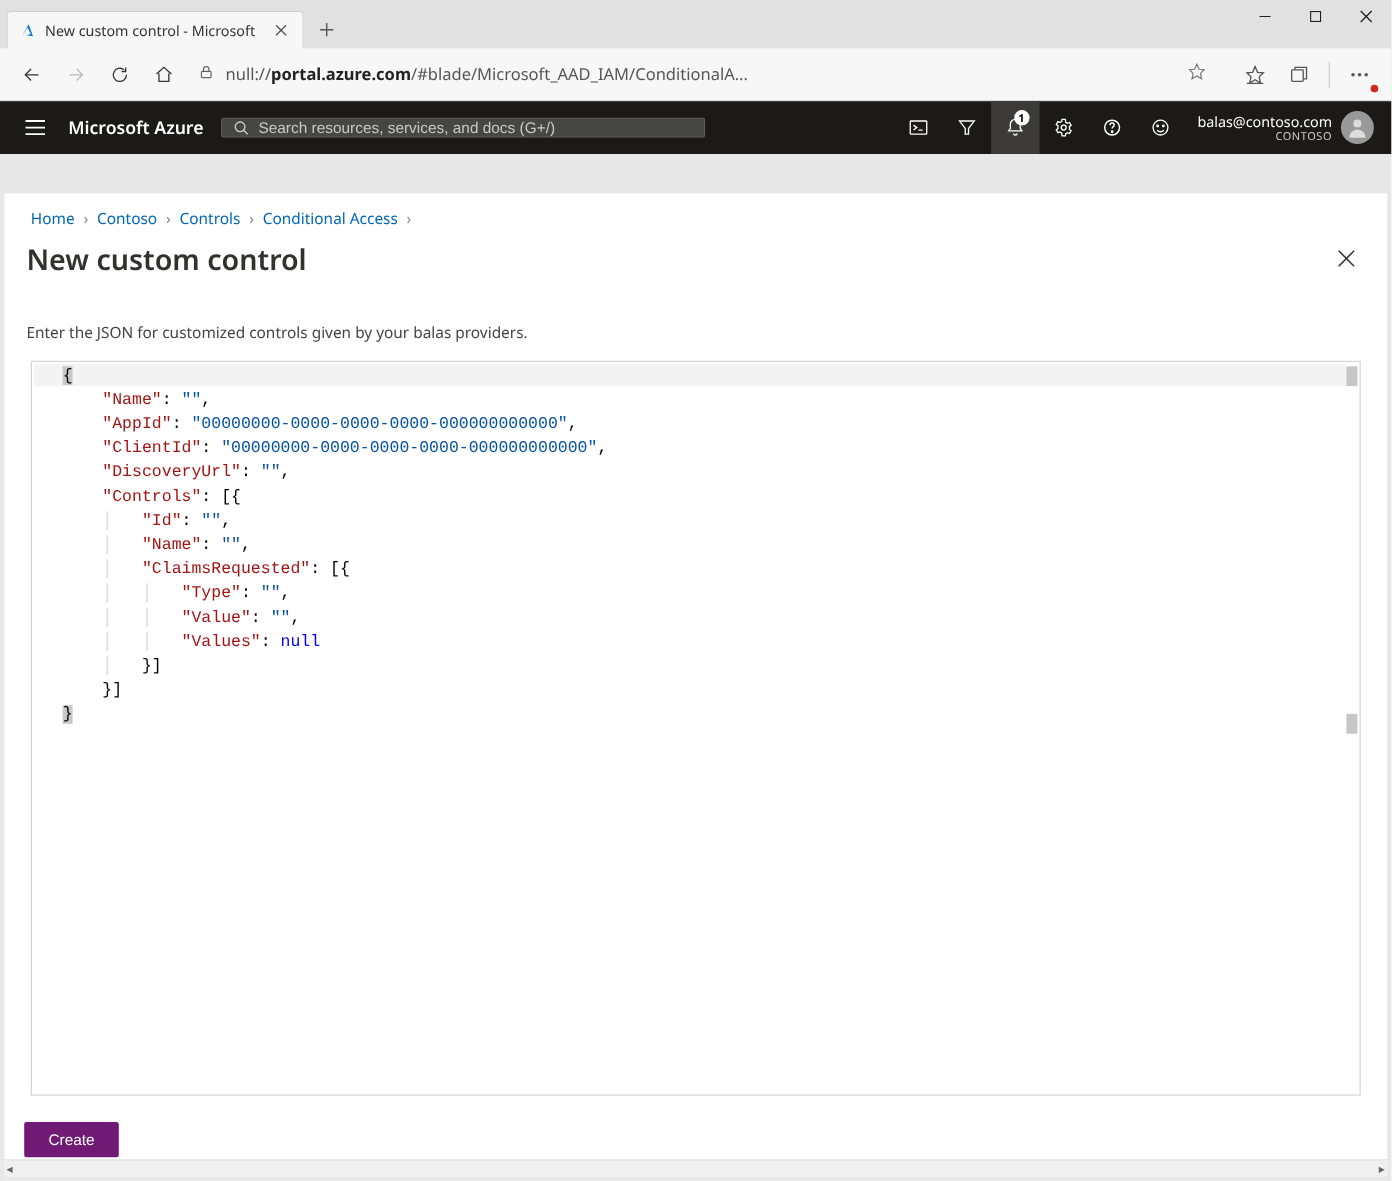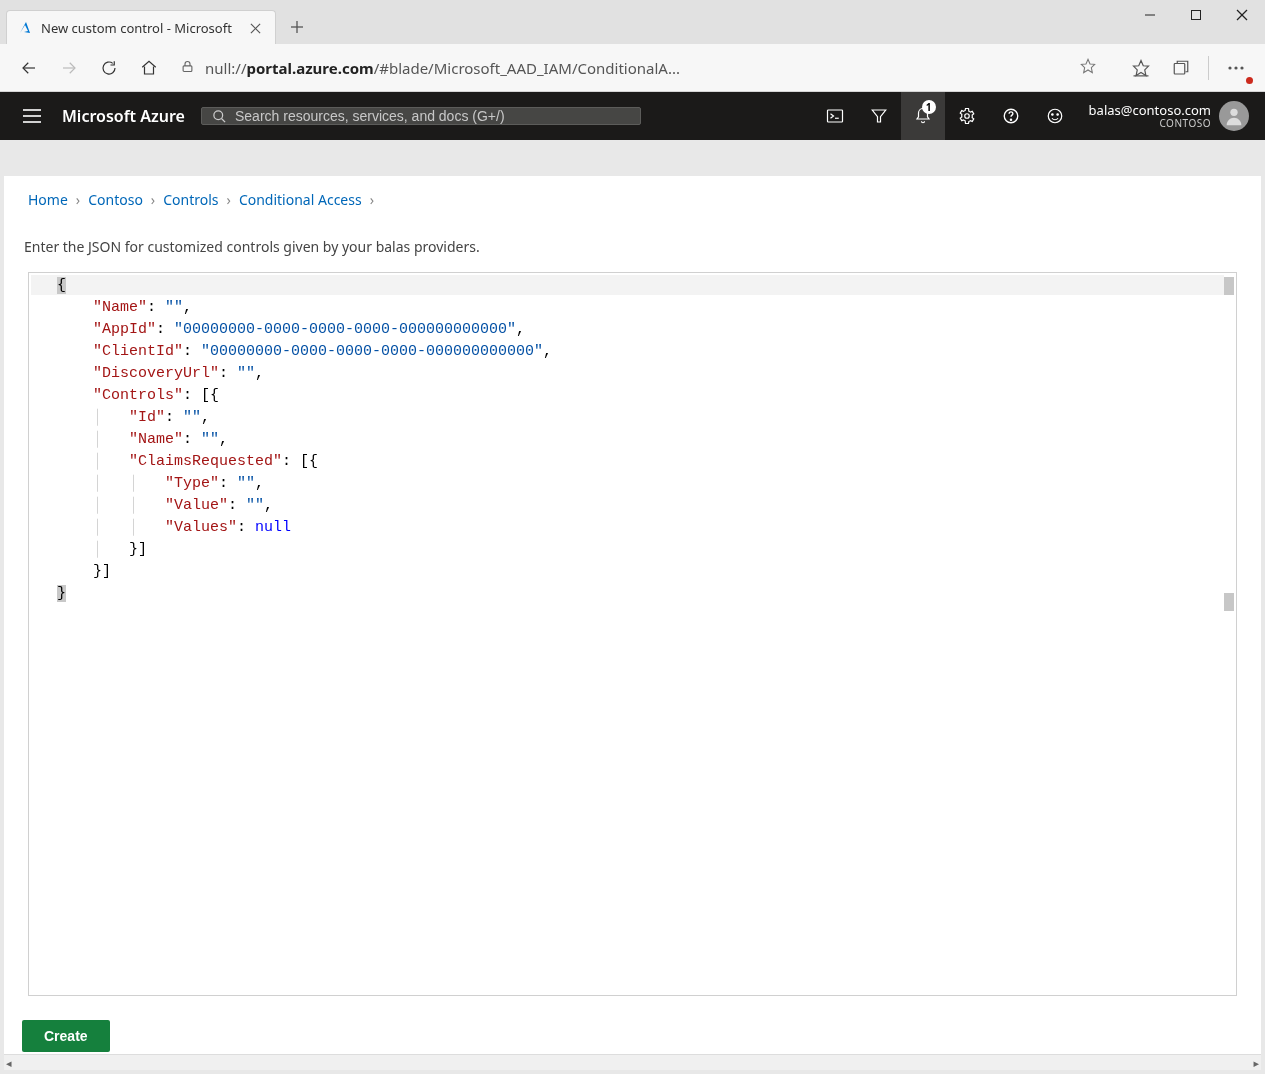--- a/index.html
+++ b/index.html
@@ -130,21 +130,21 @@
     .editor .cur { background:#c8c8c8; }
     .k { color:#a31515; }
     .s { color:#0451a5; }
     .nl { color:#0000ff; }
     .p { color:#000; }
     .guide { color:#d4d4d4; user-select:none; }
     .footer {
       padding:12px 18px 18px 18px;
     }
     .create-btn {
-      background:#15803d; color:#fff; border:none; padding:8px 22px; font-size:14px; font-weight:700; border-radius:2px;
+      background:#701a75; color:#fff; border:none; padding:8px 22px; font-size:14px; font-weight:400; border-radius:2px;
     }
     .h-scroll {
       position:absolute; bottom:0; left:0; right:0; height:16px; background:#f0f0f0; border-top:1px solid #ddd;
       display:flex; align-items:center; justify-content:space-between; padding:0 2px; color:#666; font-size:11px;
     }
     .h-scroll .thumb { position:absolute; left:14px; right:14px; height:12px; top:2px; }
   </style>
 </head>
 <body>
 
@@ -335,20 +335,29 @@
     <a href="#">Home</a>
       <span class="sep">›</span>
     <a href="#">Contoso</a>
       <span class="sep">›</span>
     <a href="#">Controls</a>
       <span class="sep">›</span>
     <a href="#">Conditional Access</a>
       <span class="sep">›</span>
   </div>
 
+  <div class="blade-header">
+    <div class="blade-title">New custom control</div>
+    <div class="blade-close">
+      <svg width="16" height="16" viewBox="0 0 16 16">
+          <line x1="1" y1="1" x2="15" y2="15" stroke="#323130" stroke-width="1.4"></line>
+          <line x1="15" y1="1" x2="1" y2="15" stroke="#323130" stroke-width="1.4"></line>
+        </svg>
+    </div>
+  </div>
 
   <div class="instructions">Enter the JSON for customized controls given by your balas providers.</div>
 
   <div class="editor-wrap">
     <div class="editor-highlight"></div>
     <div class="scroll-handle" style="top:4px"></div>
 <div class="editor"><span class="cur">{</span>
     <span class="k">"Name"</span><span class="p">: </span><span class="s">""</span><span class="p">,</span>
     <span class="k">"AppId"</span><span class="p">: </span><span class="s">"00000000-0000-0000-0000-000000000000"</span><span class="p">,</span>
     <span class="k">"ClientId"</span><span class="p">: </span><span class="s">"00000000-0000-0000-0000-000000000000"</span><span class="p">,</span>

